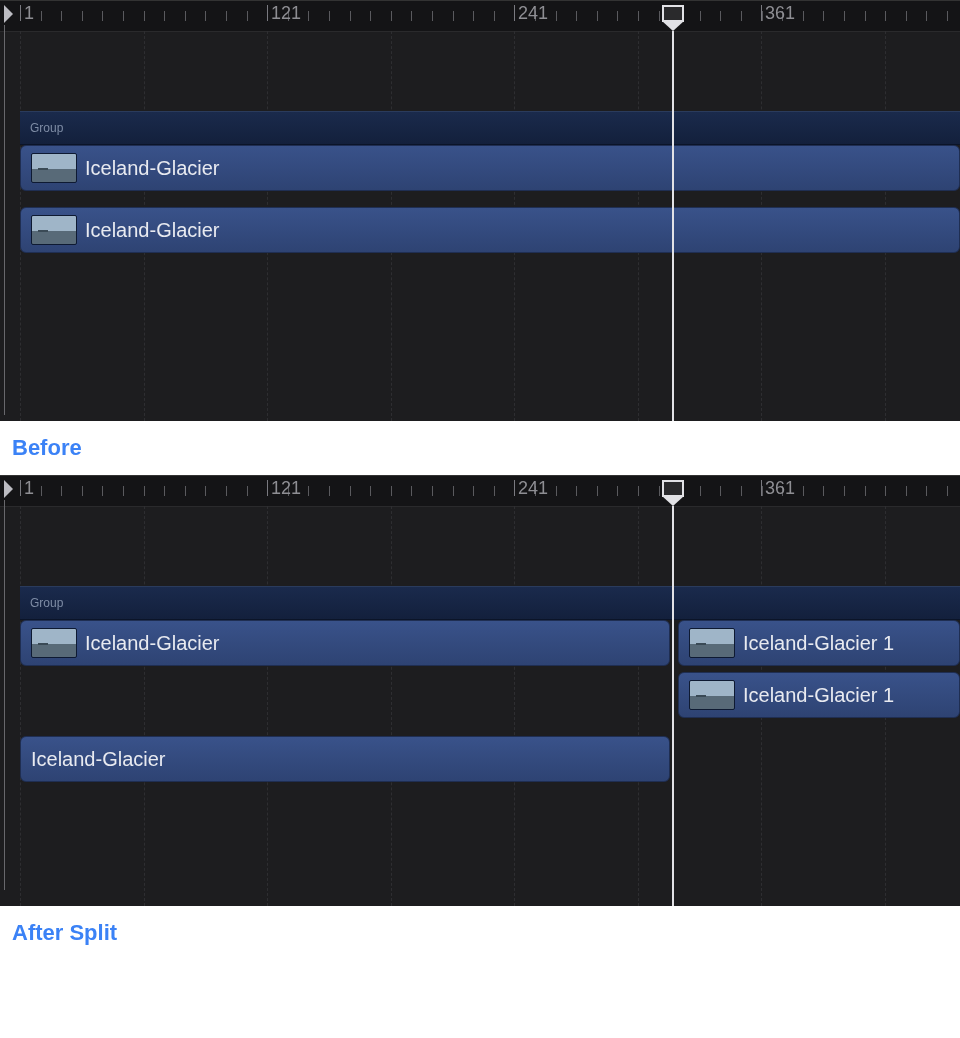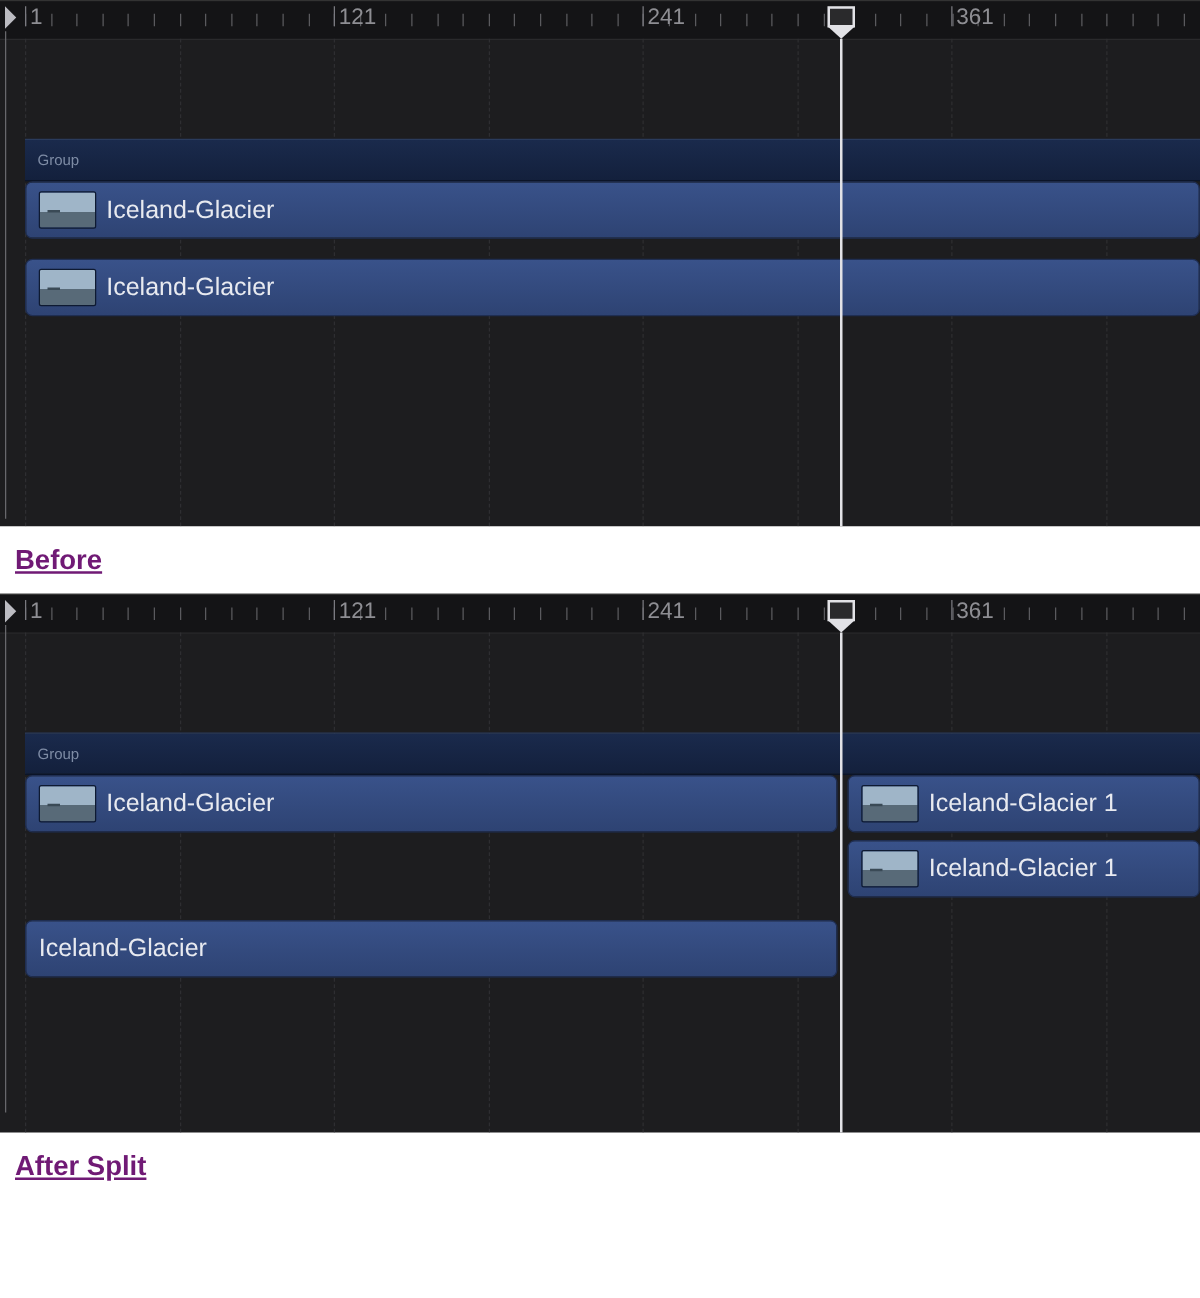--- a/index.html
+++ b/index.html
@@ -181,23 +181,22 @@
   }
   .clip .clip-label {
     color: #e8eaf0;
     font-size: 20px;
     white-space: nowrap;
   }
 
   .caption {
     font-size: 22px;
     font-weight: 700;
-    color: #701a75;
+    color: #3b82f6;
     margin: 14px 0 14px 12px;
-    text-decoration: underline;
   }
 </style>
 </head>
 <body>
 
 <div class="panel before">
   <div class="ruler">
     <div class="start-marker"></div>
 
   <div class="tick" style="left: 20px;"></div>

